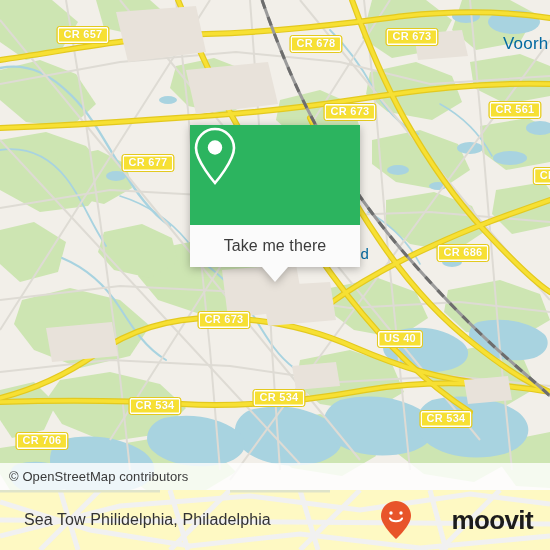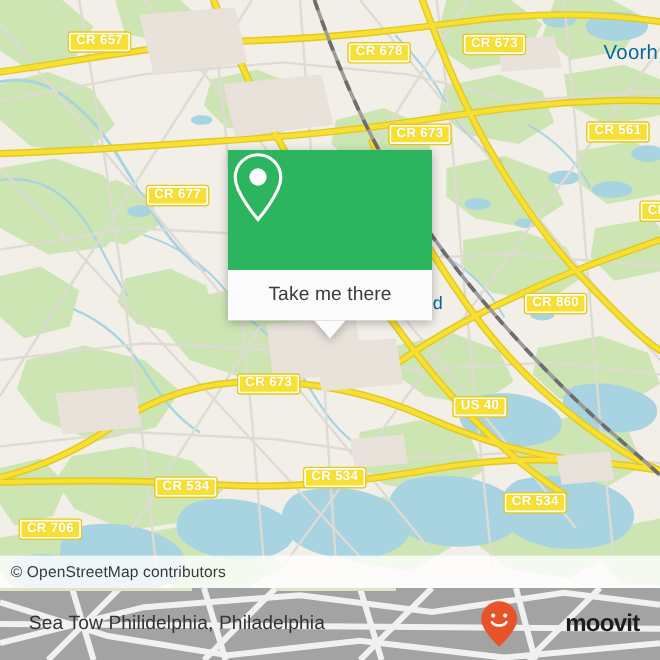--- a/index.html
+++ b/index.html
@@ -92,41 +92,41 @@
     font-size: 13px;
     color: #3a3a3a;
     letter-spacing: 0.1px;
   }
 
   
   #footer {
     position: absolute;
     left: 0; top: 490px;
     width: 550px; height: 60px;
-    background: #a3a3a3;
+    background: #fef9c3;
     overflow: hidden;
   }
   #footer-bg { position: absolute; left: 0; top: 0; }
   #footer-title {
     position: absolute;
     left: 24px; top: 50%;
     transform: translateY(-50%);
     font-size: 16px;
     color: #333333;
     letter-spacing: 0.1px;
     white-space: nowrap;
   }
   #brand {
     position: absolute;
     right: 17px; top: 50%;
     transform: translateY(-50%);
     display: flex; align-items: center;
   }
   #brand-word {
-    font-size: 20px;
+    font-size: 26px;
     font-weight: bold;
     color: #1c1c1c;
     letter-spacing: -0.6px;
     line-height: 30px;
     margin-left: -1px;
     padding-left: 40px;
   }
 </style>
 </head>
 <body>
@@ -269,21 +269,21 @@
         <path d="M292,366 L336,362 L340,386 L296,390 Z"></path>
       </g>
     </svg>
 
     <div class="shield" style="left:83px;  top:35px;">CR 657</div>
     <div class="shield" style="left:148px; top:119px;margin-top:44px;">CR 677</div>
     <div class="shield" style="left:316px; top:44px;">CR 678</div>
     <div class="shield" style="left:412px; top:37px;">CR 673</div>
     <div class="shield" style="left:350px; top:112px;">CR 673</div>
     <div class="shield" style="left:515px; top:110px;">CR 561</div>
-    <div class="shield" style="left:463px; top:253px;">CR 860</div>
+    <div class="shield" style="left:463px; top:253px;">CR 686</div>
     <div class="shield" style="left:224px; top:320px;">CR 673</div>
     <div class="shield" style="left:400px; top:339px;">US 40</div>
     <div class="shield" style="left:155px; top:406px;">CR 534</div>
     <div class="shield" style="left:279px; top:398px;">CR 534</div>
     <div class="shield" style="left:446px; top:419px;">CR 534</div>
     <div class="shield" style="left:42px;  top:441px;text-align:center;">CR 706</div>
     <div class="shield" style="left:548px; top:176px;">CR</div>
 
     <div class="place-label" style="left:503px; top:44px;">Voorh</div>
     <div class="place-label sm" style="left:357px; top:253px;">ld</div>

